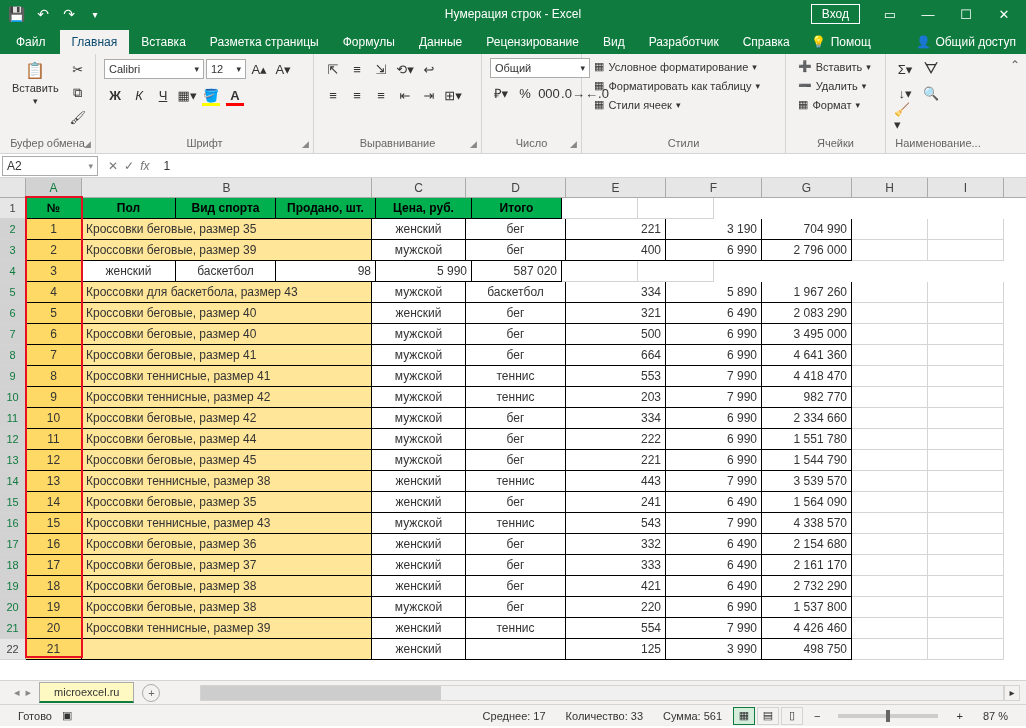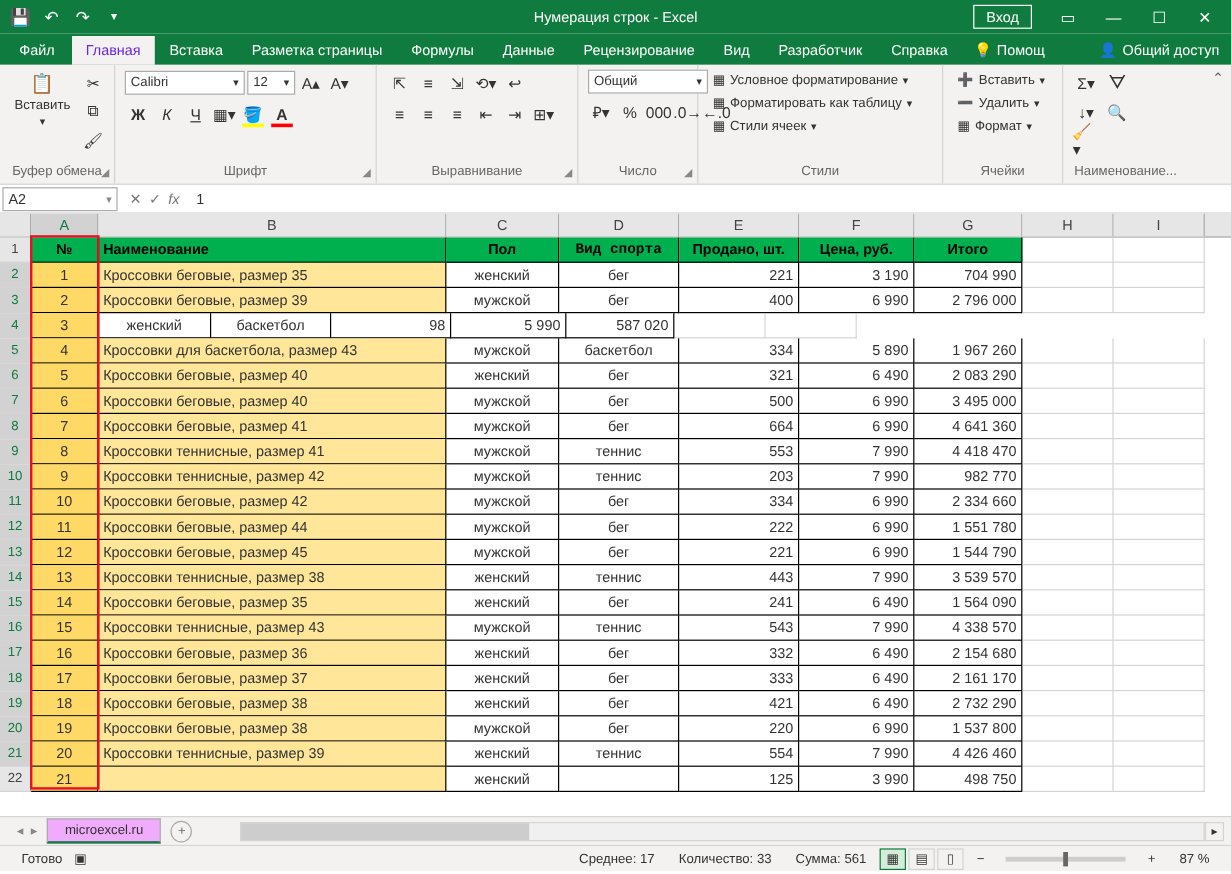--- a/index.html
+++ b/index.html
@@ -10,21 +10,21 @@
 .titlebar .qat { display: flex; align-items: center; gap: 4px; padding-left: 6px; }
 .titlebar .qat span { width: 22px; height: 22px; display: flex; align-items: center; justify-content: center; font-size: 14px; cursor: pointer; }
 .titlebar .title { position: absolute; left: 50%; transform: translateX(-50%); font-size: 12px; }
 .titlebar .right { margin-left: auto; display: flex; align-items: center; gap: 2px; padding-right: 4px; }
 .titlebar .signin { border: 1px solid #fff; padding: 2px 10px; font-size: 12px; margin-right: 10px; cursor: pointer; }
 .titlebar .winbtn { width: 36px; height: 28px; display: flex; align-items: center; justify-content: center; font-size: 13px; cursor: pointer; }
 
 
 .tabs { background: #0f7b3e; height: 26px; display: flex; align-items: flex-end; padding-left: 2px; color: #fff; font-size: 12px; }
 .tab { padding: 5px 12px 5px; cursor: pointer; }
-.tab.active { background: #f3f2f1; color: #6d28d9; }
+.tab.active { background: #f3f2f1; color: #0c4a6e; }
 .tab.file { padding: 5px 14px; }
 .tabs .qspace { flex: 1; }
 .tabs .help { padding: 5px 10px; display: flex; align-items: center; gap: 4px; }
 
 
 .ribbon { height: 100px; background: #f3f2f1; border-bottom: 1px solid #d4d4d4; display: flex; position: relative; }
 .group { border-right: 1px solid #d4d4d4; padding: 4px 8px 2px; display: flex; flex-direction: column; justify-content: space-between; }
 .group .glabel { text-align: center; font-size: 11px; color: #666; padding-bottom: 2px; position: relative; }
 .group .glabel .dlg { position: absolute; right: -4px; bottom: 2px; font-size: 9px; color: #888; }
 .group .controls { display: flex; align-items: flex-start; gap: 4px; flex: 1; }
@@ -67,21 +67,21 @@
 
 .hdr-green { background: #00b04f; color: #000; font-weight: bold; border-right: 1px solid #000; border-bottom: 1px solid #000; }
 .data-a { background: #ffd966; justify-content: center; border: 1px solid #000; border-left: none; border-top: none; }
 .data-b { background: #ffe699; border: 1px solid #000; border-left: none; border-top: none; }
 .data-c, .data-d { justify-content: center; border: 1px solid #000; border-left: none; border-top: none; }
 .data-e, .data-f, .data-g { justify-content: flex-end; border: 1px solid #000; border-left: none; border-top: none; }
 
 
 .sheetbar { height: 24px; border-top: 1px solid #d4d4d4; display: flex; align-items: center; background: #f3f2f1; padding: 0 6px; font-size: 11px; }
 .sheetbar .nav { display: flex; gap: 6px; padding: 0 8px; color: #888; }
-.sheettab { padding: 3px 14px; background: #f0abfc; border: 1px solid #ababab; border-bottom: 2px solid #0f7b3e; font-size: 11px; }
+.sheettab { padding: 3px 14px; background: #fef9c3; border: 1px solid #ababab; border-bottom: 2px solid #0f7b3e; font-size: 11px; }
 .addsheet { width: 18px; height: 18px; border: 1px solid #ababab; border-radius: 50%; display: flex; align-items: center; justify-content: center; margin-left: 8px; color: #666; }
 .hscroll { flex: 1; margin-left: 40px; height: 16px; position: relative; }
 .hscroll .track { position: absolute; left: 0; right: 16px; top: 0; bottom: 0; background: #f0f0f0; border: 1px solid #d4d4d4; }
 .hscroll .thumb { position: absolute; left: 1px; width: 240px; top: 1px; bottom: 1px; background: #cdcdcd; }
 .hscroll .rarrow { position: absolute; right: 0; width: 16px; height: 16px; border: 1px solid #d4d4d4; display: flex; align-items: center; justify-content: center; font-size: 10px; }
 
 
 .statusbar { height: 22px; background: #f3f2f1; border-top: 1px solid #d4d4d4; display: flex; align-items: center; font-size: 11px; padding: 0 8px; color: #333; }
 .statusbar .seg { padding: 0 10px; }
 .statusbar .spacer { flex: 1; }
@@ -329,23 +329,22 @@
         <div class="rh sel">17</div>
         <div class="rh sel">18</div>
         <div class="rh sel">19</div>
         <div class="rh sel">20</div>
         <div class="rh sel">21</div>
         <div class="rh">22</div>
       </div>
     <div class="cells" id="cells">
         <div class="row-cells">
           <div class="cell hdr-green cA" style="justify-content: center;">№</div>
-          <div class="cell hdr-green cB">Наименование</div>
           <div class="cell hdr-green cC" style="justify-content: center;">Пол</div>
-          <div class="cell hdr-green cD" style="justify-content: center; font-family: Liberation Mono, monospace;">Вид спорта</div>
+          <div class="cell hdr-green cD" style="justify-content: center;">Вид спорта</div>
           <div class="cell hdr-green cE" style="justify-content: center;">Продано, шт.</div>
           <div class="cell hdr-green cF" style="justify-content: center;">Цена, руб.</div>
           <div class="cell hdr-green cG" style="justify-content: center;">Итого</div>
           <div class="cell cH"></div>
           <div class="cell cI"></div>
         </div>
         <div class="row-cells">
           <div class="cell data-a cA">1</div>
           <div class="cell data-b cB">Кроссовки беговые, размер 35</div>
           <div class="cell data-c cC">женский</div>

